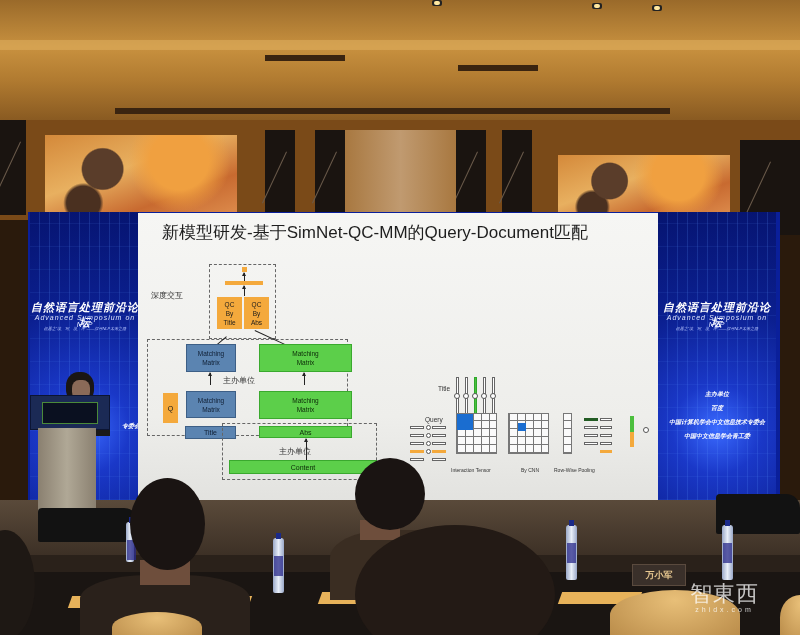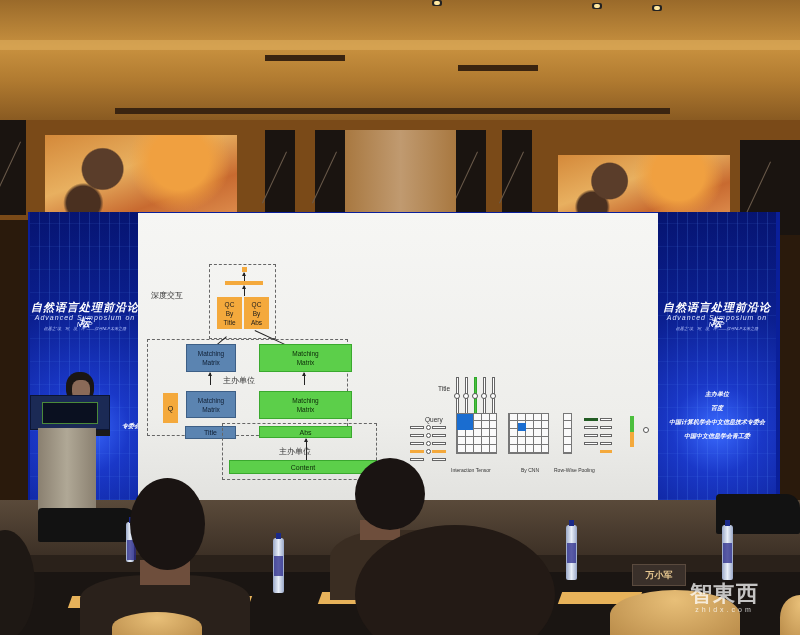--- a/index.html
+++ b/index.html
@@ -82,21 +82,21 @@
   .head { position:absolute; background:#1a1412; border-radius:50%; }
   .neck { position:absolute; background:#6e4e3c; }
   .shoulders { position:absolute; background:#2a211b; border-radius:40% 40% 0 0; }
   .chair { position:absolute; background:radial-gradient(ellipse at 50% 20%,#e8bf78,#b88a48); border-radius:50% 50% 0 0; }
   .bottle { position:absolute; width:11px; height:55px; background:linear-gradient(90deg,#9aa8c8,#e8eef8 50%,#9aa8c8); border-radius:3px 3px 2px 2px; }
   .bottle::before { content:""; position:absolute; left:3px; top:-5px; width:5px; height:6px; background:#1b2a8a; }
   .bottle::after { content:""; position:absolute; left:1px; top:18px; width:9px; height:20px; background:#2a2a8a; opacity:.75; }
   .paper { position:absolute; height:12px; background:#e7b25a; transform:skewX(-20deg); }
   .nameplate { position:absolute; background:#3a302a; border:1px solid #5a4a3e; display:flex; align-items:center; justify-content:center; color:#e8c890; font-size:9px; font-weight:bold; }
   .watermark { position:absolute; left:690px; top:582px; color:rgba(255,255,255,.75); text-align:center; }
-  .watermark .wm-main { font-size:22px; font-weight:bold; letter-spacing:1px; line-height:24px; }
+  .watermark .wm-main { font-size:22px; font-weight:normal; letter-spacing:1px; line-height:24px; }
   .watermark .wm-sub { font-size:7px; letter-spacing:3px; }
 </style>
 </head>
 <body>
 
 <div class="ceiling">
   <div class="ceiling-band" style="top:40px;"></div>
   <div class="ceiling-slot" style="left:115px; top:108px; width:555px;"></div>
   <div class="ceiling-slot" style="left:265px; top:55px; width:80px;"></div>
   <div class="ceiling-slot" style="left:458px; top:65px; width:80px;"></div>
@@ -134,20 +134,21 @@
   <div class="panel-title" style="top:88px;">自然语言处理前沿论坛</div>
   <div class="panel-sub" style="top:102px;">Advanced Symposium on NLP</div>
   <div class="panel-tiny" style="top:114px;">机器之“读、写、说、译”——探寻NLP未来之路</div>
   <div class="panel-org" style="top:178px;">主办单位</div>
   <div class="panel-org" style="top:192px;">百度</div>
   <div class="panel-org" style="top:206px;">中国计算机学会中文信息技术专委会</div>
   <div class="panel-org" style="top:220px;">中国中文信息学会青工委</div>
 </div>
 
 <div class="slide">
+  <div class="slide-title">新模型研发-基于SimNet-QC-MM的Query-Document匹配</div>
 
   <div class="dash" style="left:71px; top:51px; width:67px; height:75px;"></div>
   <div class="label-cn" style="left:13px; top:77px;">深度交互</div>
   <div class="box orange" style="left:104px; top:54px; width:5px; height:5px;"></div>
   <div class="arrow-v" style="left:106px; top:60px; height:8px;"></div>
   <div class="box orange" style="left:87px; top:68px; width:38px; height:4px;"></div>
   <div class="arrow-v" style="left:106px; top:73px; height:10px;"></div>
   <div class="box orange" style="left:79px; top:84px; width:25px; height:32px; white-space:pre-line;">QC
 By
 Title</div>

